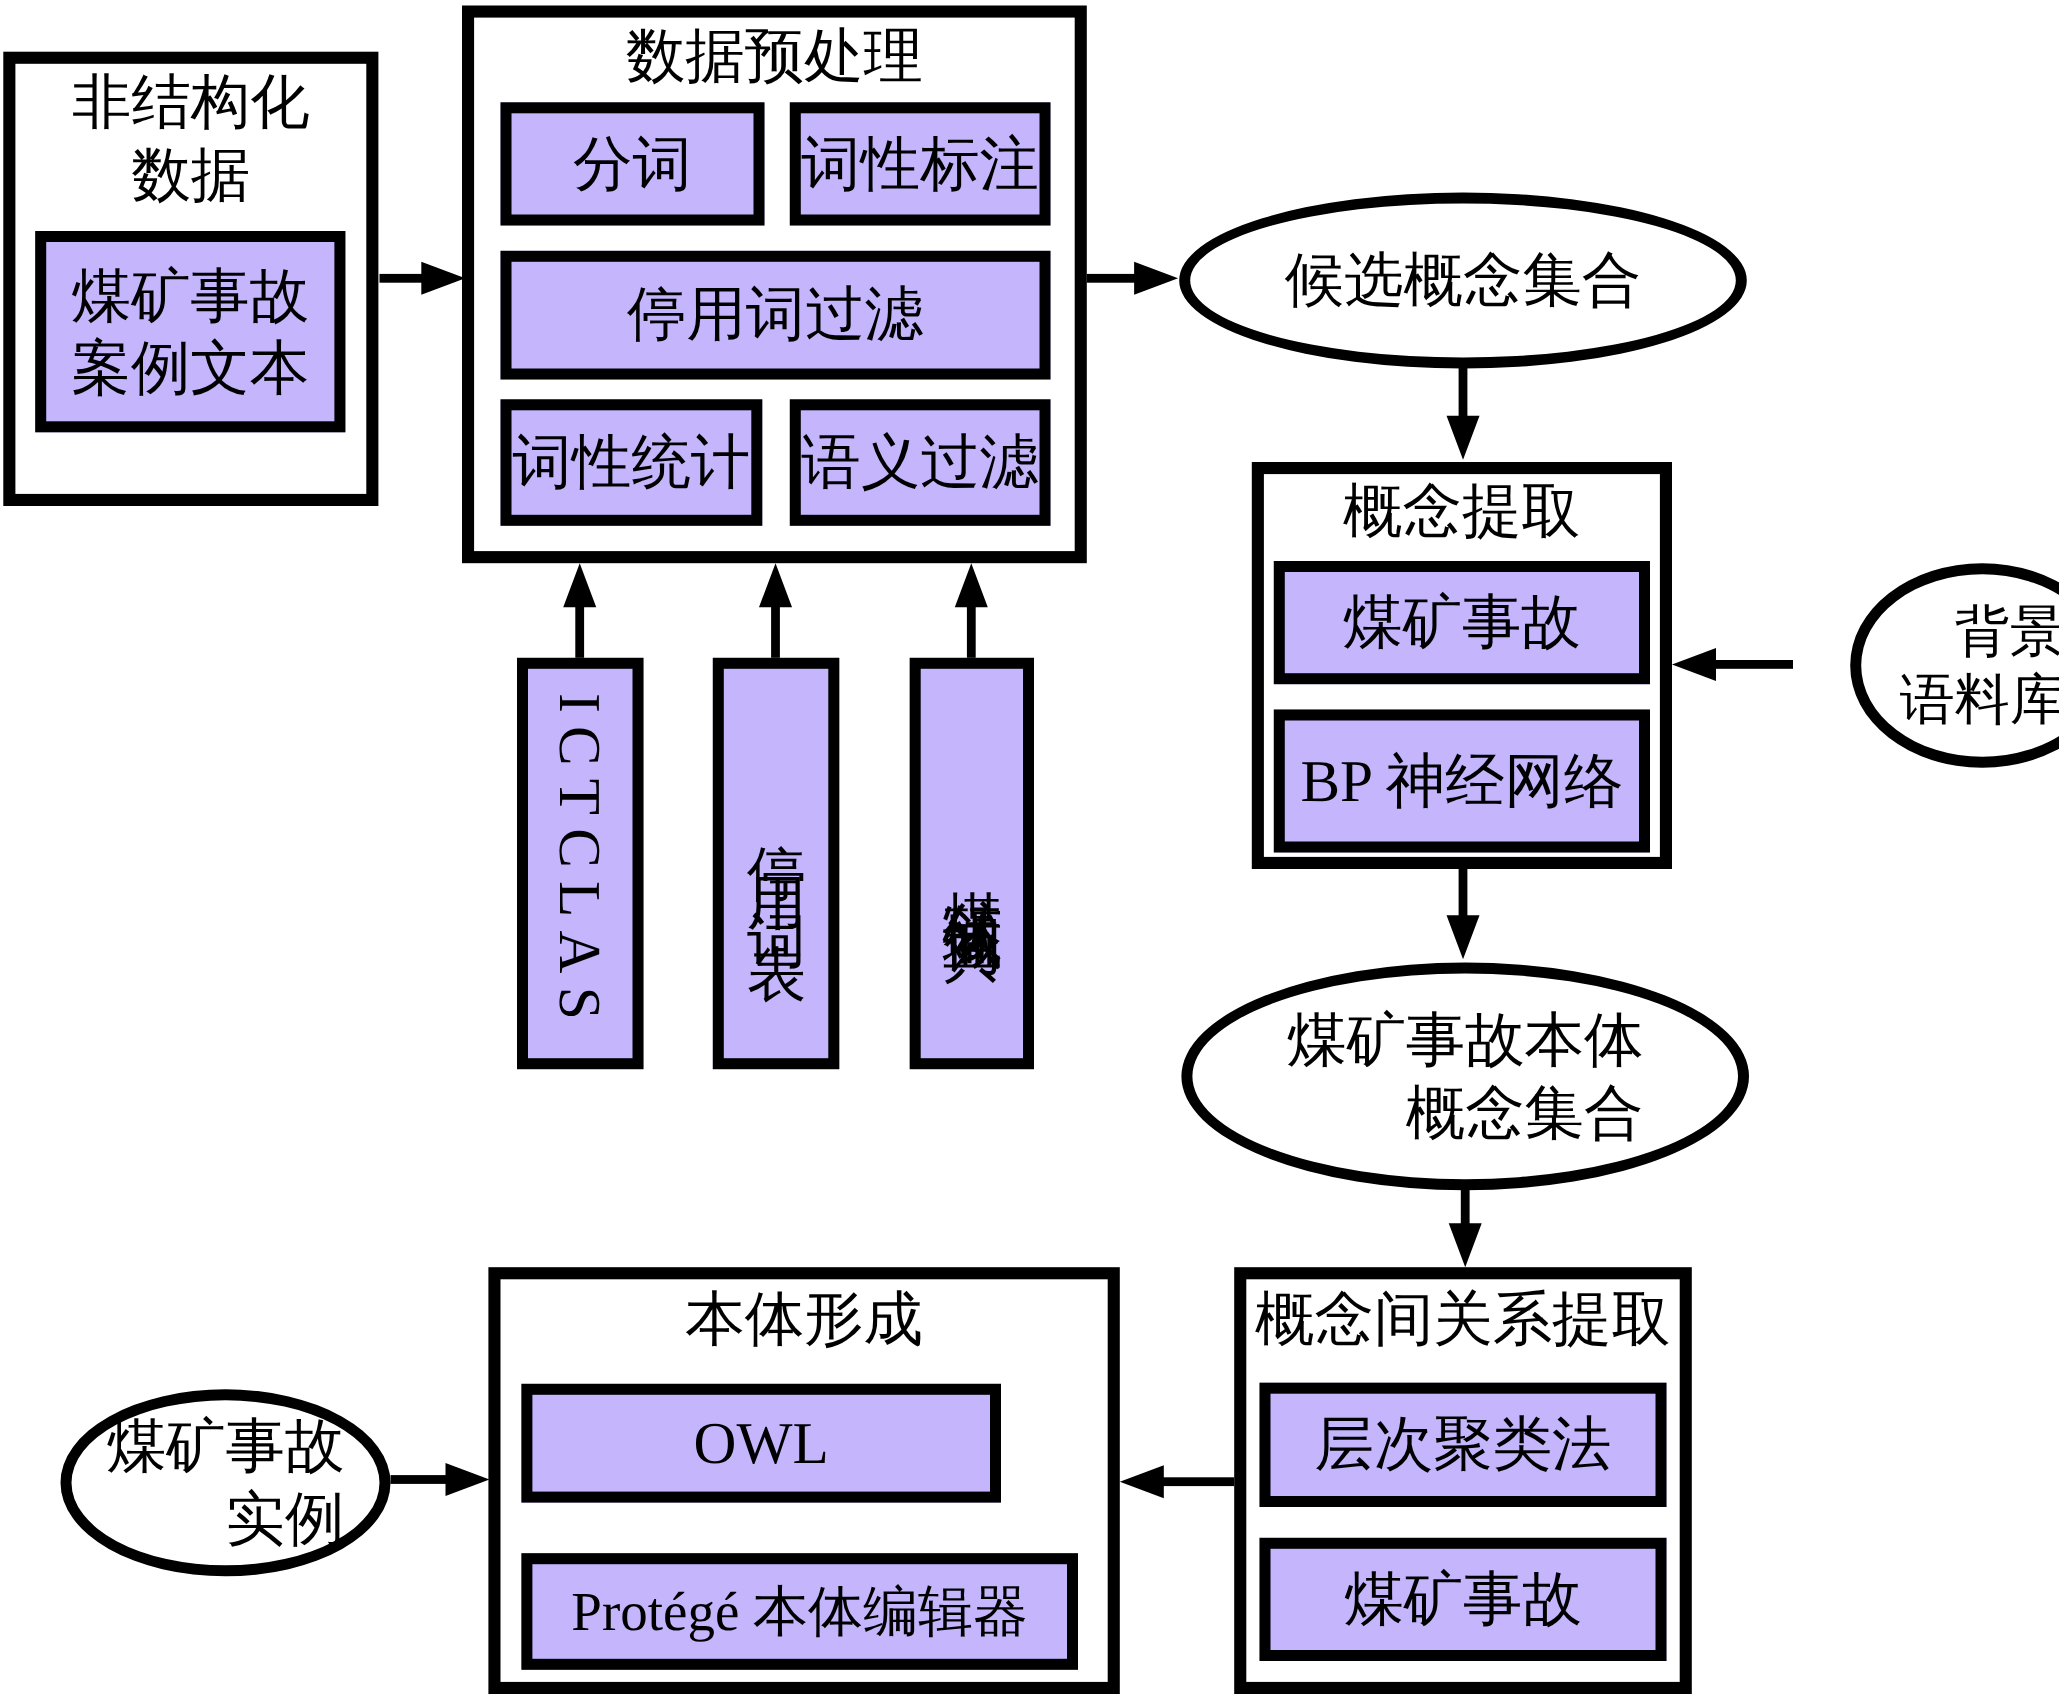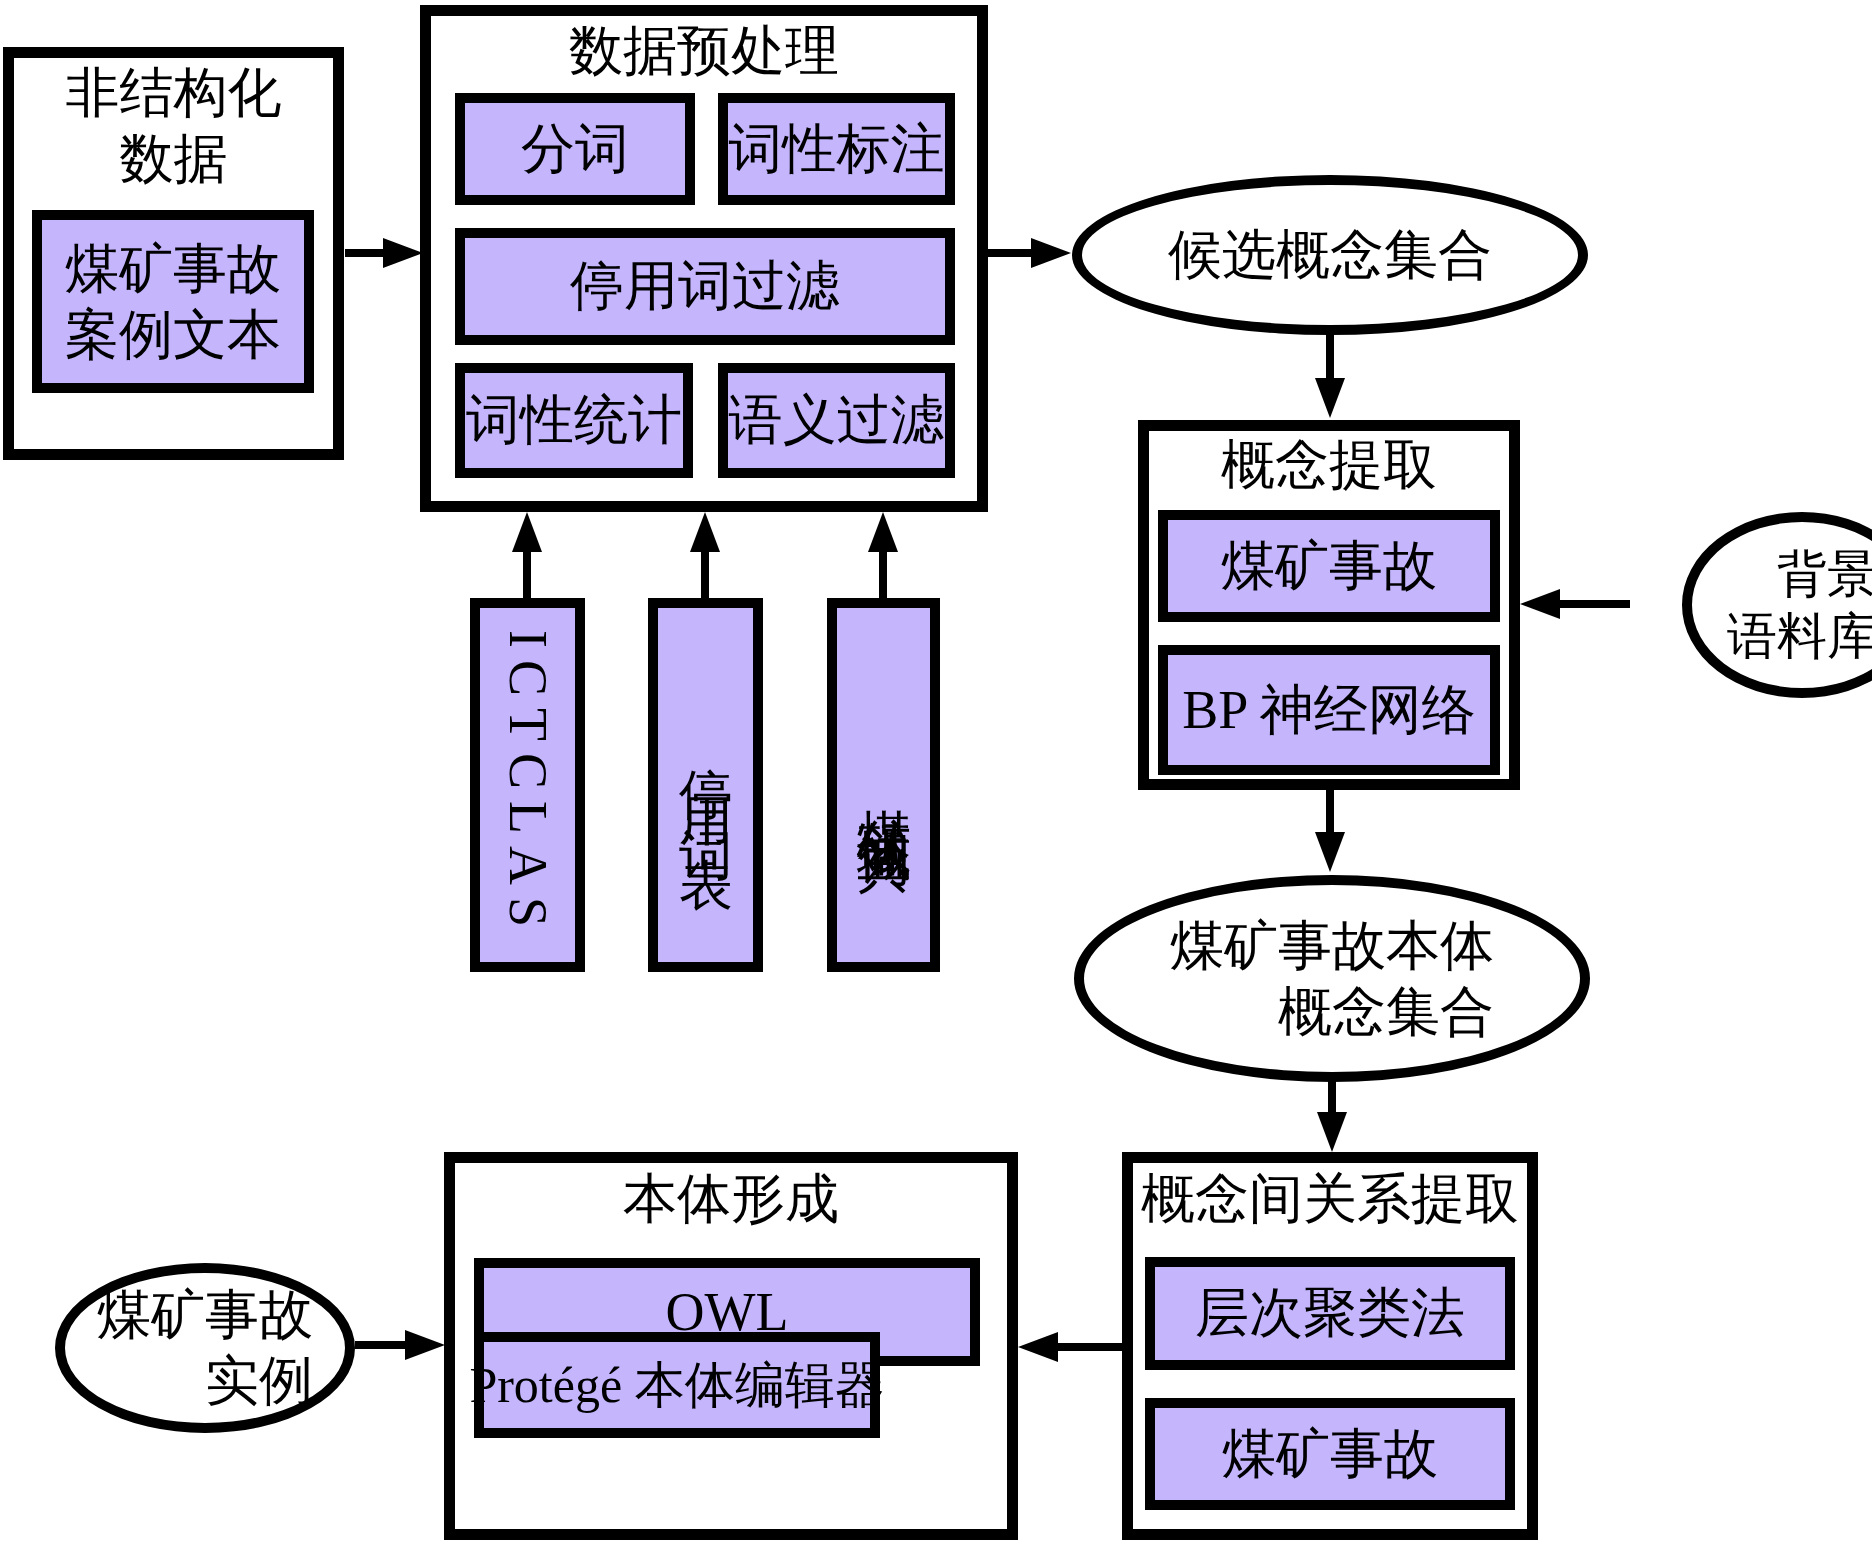--- a/index.html
+++ b/index.html
@@ -66,22 +66,22 @@
   <div class="ellipse" style="left:1074px;top:875px;width:516px;height:207px">煤矿事故本体
 概念集合</div>
 
   <div class="frame" style="left:1122px;top:1152px;width:416px;height:388px"></div>
   <div class="title" style="left:1122px;top:1166px;width:416px">概念间关系提取</div>
   <div class="rect" style="left:1145px;top:1257px;width:370px;height:113px">层次聚类法</div>
   <div class="rect" style="left:1145px;top:1398px;width:370px;height:112px">煤矿事故</div>
 
   <div class="frame" style="left:444px;top:1152px;width:574px;height:388px"></div>
   <div class="title" style="left:444px;top:1166px;width:574px">本体形成</div>
-  <div class="rect" style="left:474px;top:1258px;width:506px;height:108px">OWL</div>
-  <div class="rect fs-sm" style="left:474px;top:1332px;width:406px;height:106px;white-space:nowrap">Protégé 本体编辑器</div>
+  <div class="rect" style="left:474px;top:1258px;width:436px;height:108px">OWL</div>
+  <div class="rect fs-sm" style="left:474px;top:1412px;width:506px;height:106px;white-space:nowrap">Protégé 本体编辑器</div>
 
   <div class="ellipse" style="left:55px;top:1263px;width:300px;height:170px">煤矿事故
 实例</div>
 
   <div class="ln" style="left:345px;top:249px;width:42px;height:8px"></div>
   <div class="ah ah-r" style="left:383px;top:238px"></div>
 
   <div class="ln" style="left:988px;top:249px;width:46px;height:8px"></div>
   <div class="ah ah-r" style="left:1031px;top:238px"></div>
 

